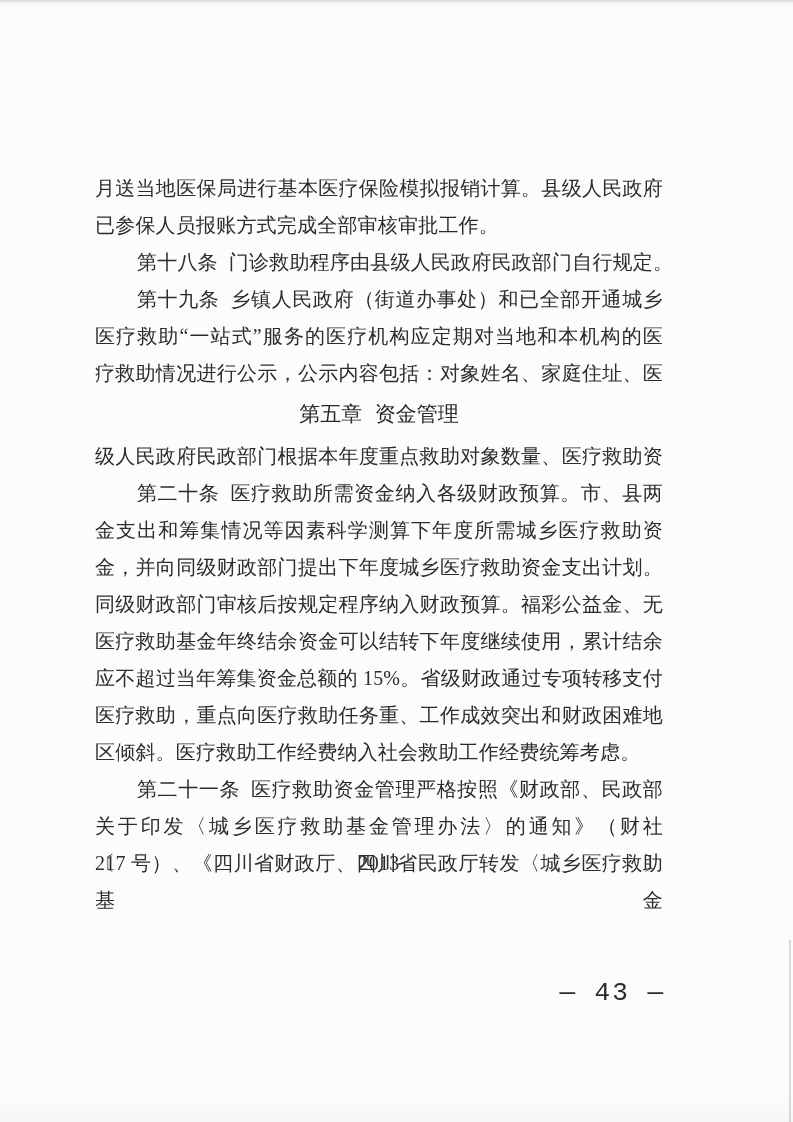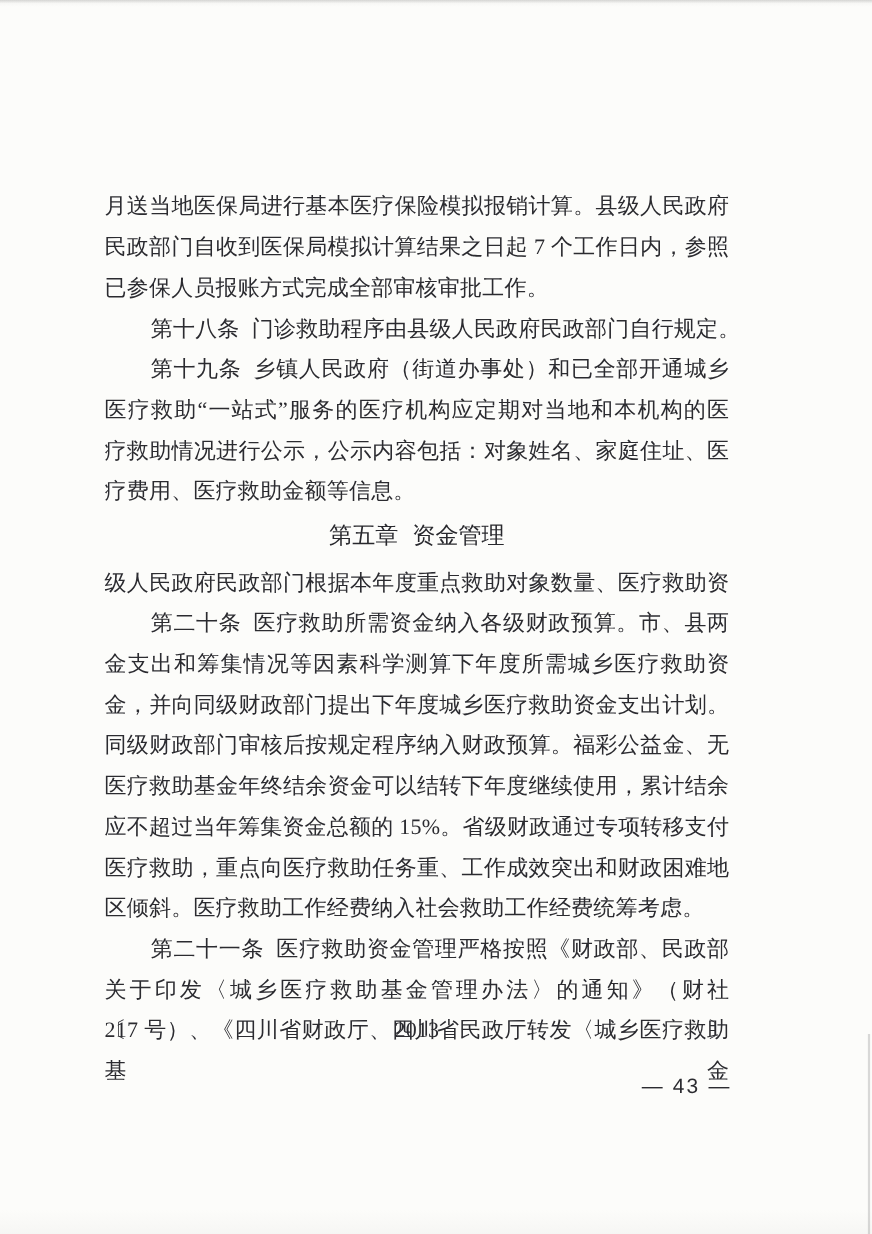--- a/index.html
+++ b/index.html
@@ -78,47 +78,45 @@
     font-size: 21px;
     color: #28282d;
   }
   .chapter-heading .chapter-label {
     margin-right: 0.6em;
   }
   .page-number {
     position: absolute;
     top: 978px;
     right: 128px;
-    font-size: 19px;
+    font-size: 26px;
     letter-spacing: 2px;
     color: #2b2b30;
-    font-family: Liberation Sans, sans-serif;
+    font-family: Liberation Mono, monospace;
   }
 </style>
 </head>
 <body style="color: rgb(43, 43, 48);">
 
 <div class="page">
   <div class="scan-edge-top"></div>
   <div class="scan-edge-right"></div>
 
   <div class="doc-body" id="doc-body">
       <div class="para">
         <div class="line j">月送当地医保局进行基本医疗保险模拟报销计算。县级人民政府</div>
-        <div class="line j">民政部门自收到医保局模拟计算结果之日起 7 个工作日内，参照</div>
         <div class="line">已参保人员报账方式完成全部审核审批工作。</div>
       </div>
       <div class="para">
         <div class="line indent"><span class="lead">第十八条</span><span>门诊救助程序由县级人民政府民政部门自行规定。</span></div>
       </div>
       <div class="para">
         <div class="line j indent"><span class="lead">第十九条</span><span>乡镇人民政府（街道办事处）和已全部开通城乡</span></div>
         <div class="line j">医疗救助“一站式”服务的医疗机构应定期对当地和本机构的医</div>
         <div class="line j">疗救助情况进行公示，公示内容包括：对象姓名、家庭住址、医</div>
-        <div class="line">疗费用、医疗救助金额等信息。</div>
       </div>
       <div class="chapter-heading"><span class="chapter-label">第五章</span><span>资金管理</span></div>
       <div class="para">
         <div class="line j">级人民政府民政部门根据本年度重点救助对象数量、医疗救助资</div>
         <div class="line j indent"><span class="lead">第二十条</span><span>医疗救助所需资金纳入各级财政预算。市、县两</span></div>
         <div class="line j">金支出和筹集情况等因素科学测算下年度所需城乡医疗救助资</div>
         <div class="line j">金，并向同级财政部门提出下年度城乡医疗救助资金支出计划。</div>
         <div class="line j">同级财政部门审核后按规定程序纳入财政预算。福彩公益金、无</div>
         <div class="line j">医疗救助基金年终结余资金可以结转下年度继续使用，累计结余</div>
         <div class="line j">应不超过当年筹集资金总额的 15%。省级财政通过专项转移支付</div>

